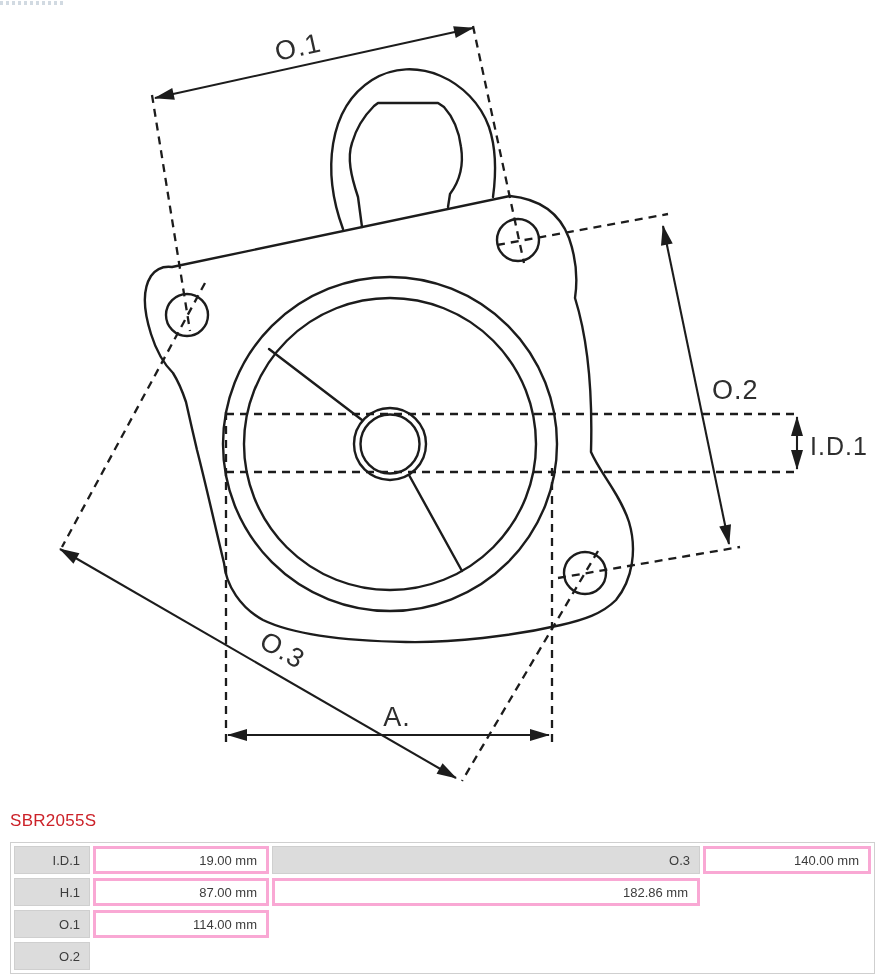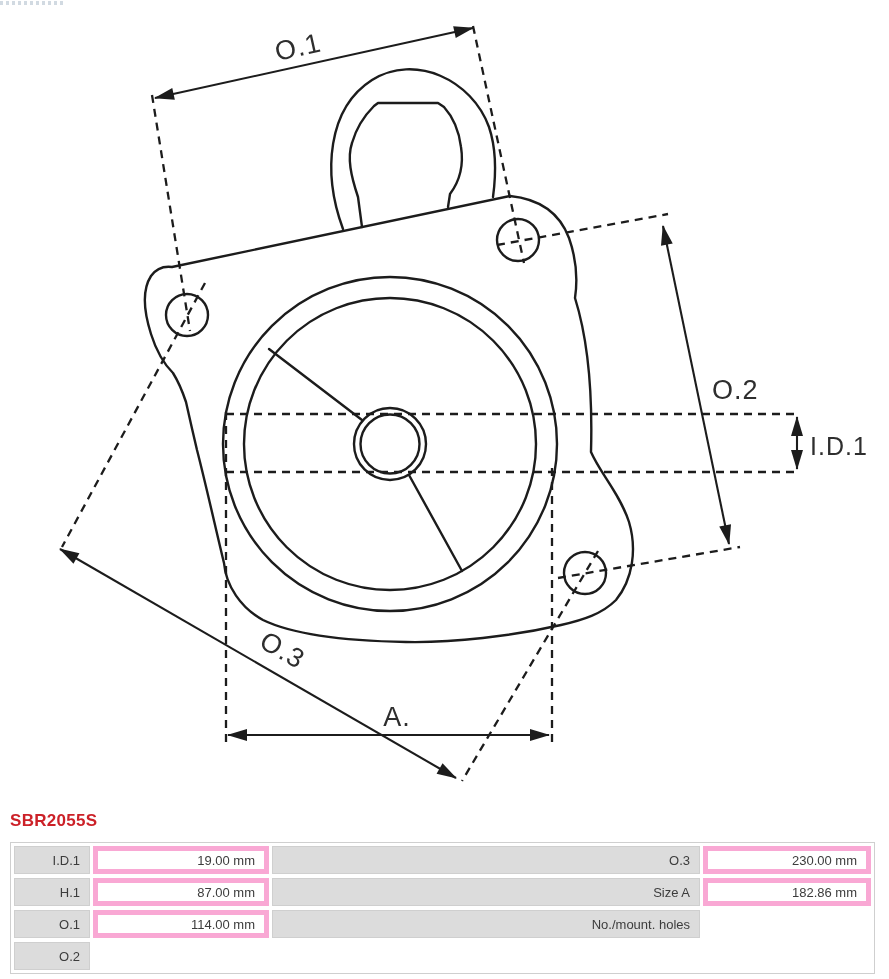--- a/index.html
+++ b/index.html
@@ -17,21 +17,21 @@
   }
   .drawing-wrap{position:absolute;left:0;top:0;width:889px;height:810px;}
   svg text{
     font-family:"Liberation Sans", sans-serif;
     fill:#2e2e2e;
   }
   .dim-label{font-size:27px;letter-spacing:1px;}
   .dim-label-small{font-size:25px;letter-spacing:1px;}
   .part-number{
     position:absolute;left:10px;top:811px;
-    font-size:17px;font-weight:bold;color:#cc2128;
+    font-size:17px;font-weight:normal;color:#cc2128;
     letter-spacing:.3px;
   }
   .spec-table{
     position:absolute;left:10px;top:842px;width:865px;
     border:1px solid #cfcfcf;
     background:#ffffff;
     padding:3px;
     box-sizing:border-box;
     display:flex;flex-direction:column;gap:4px;
   }
@@ -42,21 +42,21 @@
     height:28px;
   }
   .spec-cell{
     box-sizing:border-box;
     display:flex;align-items:center;justify-content:flex-end;
     padding:0 9px;
     font-size:13px;color:#3c3c3c;
     white-space:nowrap;overflow:hidden;
   }
   .spec-cell.k{background:#dcdcdc;border:1px solid #cfcfcf;}
-  .spec-cell.v{background:#ffffff;border:5px solid #f9a8d4;}
+  .spec-cell.v{background:#ffffff;border:3px solid #f9a8d4;}
 </style>
 </head>
 <body>
 
 <div class="page">
 
   <div class="corner-artifact"></div>
 
   <div class="drawing-wrap">
     <svg width="889" height="810" viewBox="0 0 889 810">
@@ -144,34 +144,32 @@
   </div>
 
   <div class="part-number">SBR2055S</div>
 
   <div class="spec-table">
 
     <div class="spec-row">
       <div class="spec-cell k">I.D.1</div>
       <div class="spec-cell v">19.00 mm</div>
       <div class="spec-cell k">O.3</div>
-      <div class="spec-cell v">230.00 mm</div>
+      <div class="spec-cell v">140.00 mm</div>
     </div>
 
     <div class="spec-row">
       <div class="spec-cell k">H.1</div>
       <div class="spec-cell v">87.00 mm</div>
-      <div class="spec-cell k">Size A</div>
       <div class="spec-cell v">182.86 mm</div>
     </div>
 
     <div class="spec-row">
       <div class="spec-cell k">O.1</div>
       <div class="spec-cell v">114.00 mm</div>
-      <div class="spec-cell k">No./mount. holes</div>
     </div>
 
     <div class="spec-row">
       <div class="spec-cell k">O.2</div>
     </div>
 
   </div>
 </div>
 
 </body></html>

